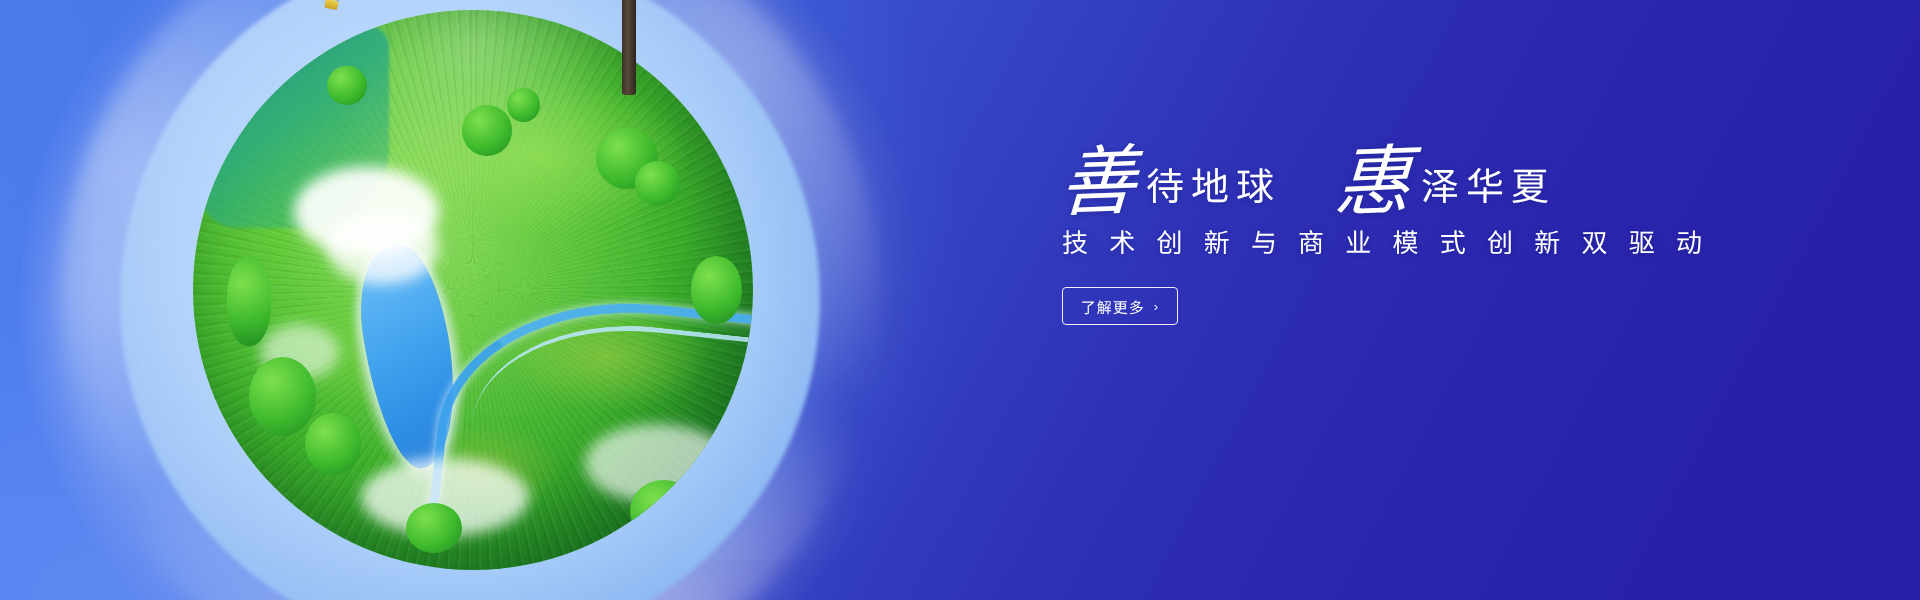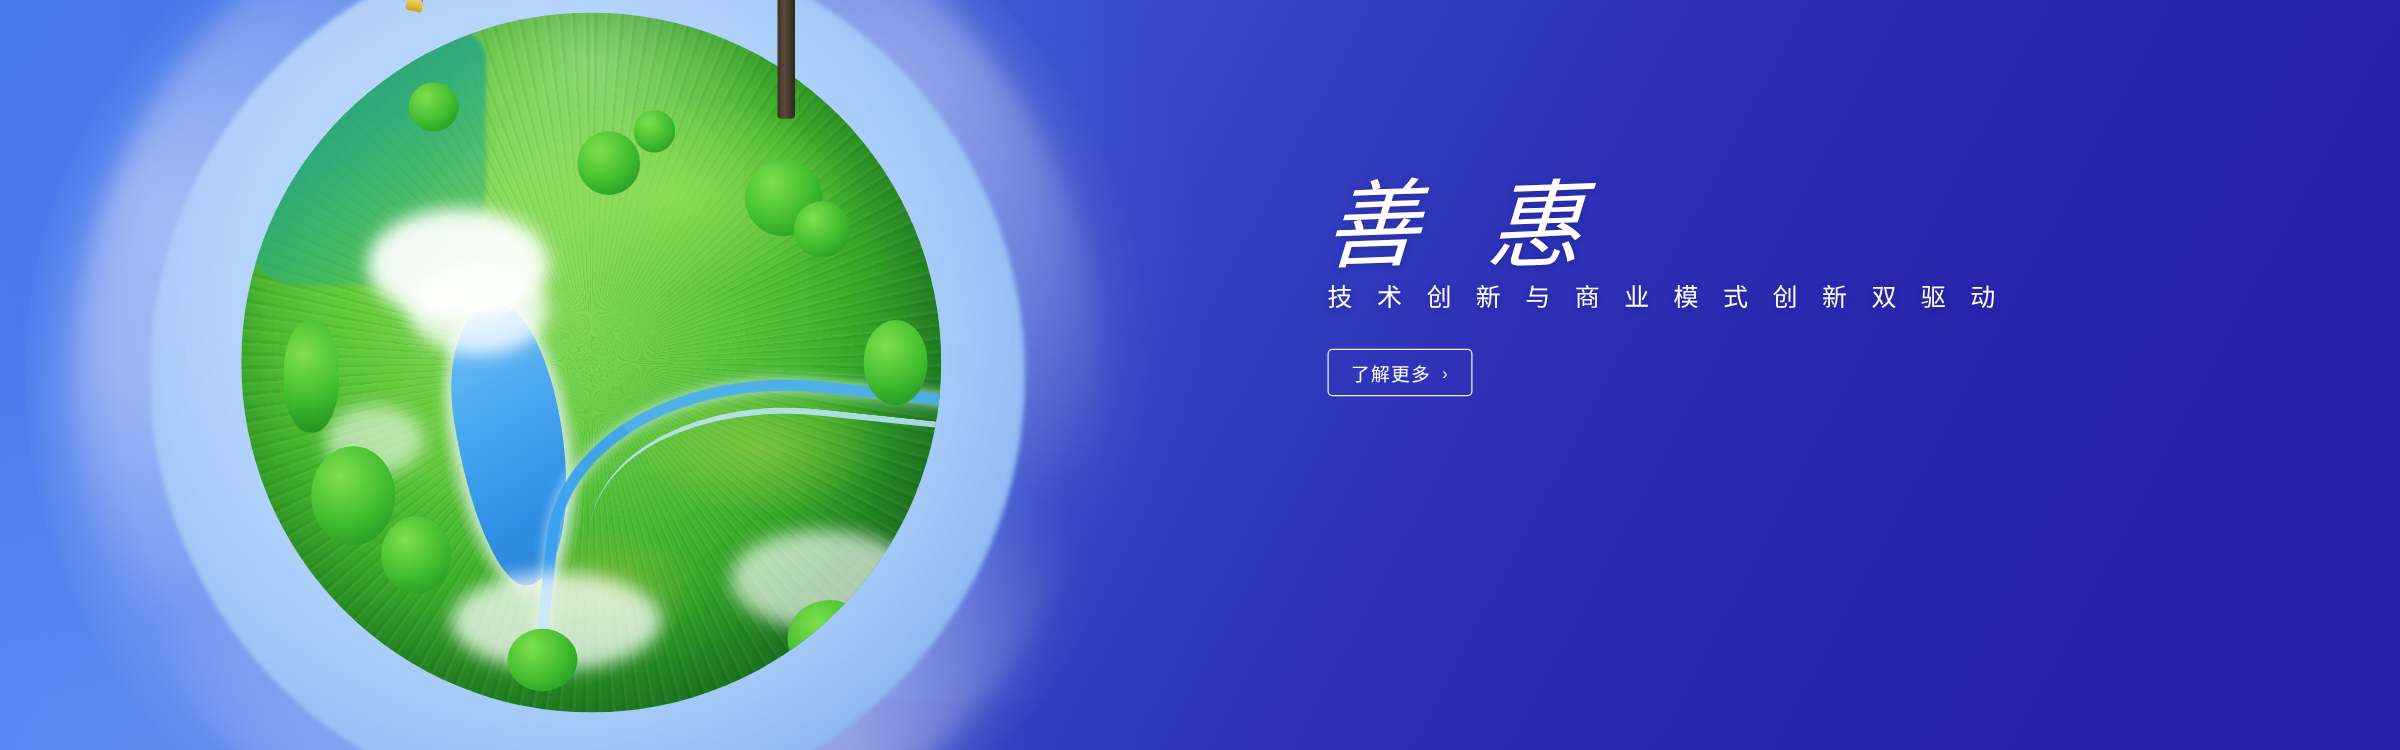--- a/index.html
+++ b/index.html
@@ -195,21 +195,21 @@
     transform:skewX(-5deg) rotate(-2deg);
     position:relative; top:6px;
   }
   .hl-small{
     font-family:"Liberation Serif","DejaVu Serif",serif;
     font-size:38px; font-weight:400; letter-spacing:7px;
     position:relative; top:-6px;
   }
   .hl-gap{ width:34px; }
   .subtitle{
-    font-size:20px; letter-spacing:7px; font-weight:400;
+    font-size:26px; letter-spacing:7px; font-weight:400;
     margin:10px 0 0 2px; line-height:1.35; white-space:nowrap;
   }
   .desc{
     font-size:17px; letter-spacing:.5px; font-weight:400;
     margin:16px 0 0 2px; line-height:1.5; white-space:nowrap;
     opacity:.97;
   }
   .cta{
     display:inline-flex; align-items:center; justify-content:center; gap:9px;
     margin:26px 0 0 2px;
@@ -275,22 +275,24 @@
       <div class="ropes"></div>
       <div class="basket"></div>
     </div>
 
   </div>
 
   <div class="content">
 
     <div class="headline">
       <span class="hl-big">善</span>
+      <span class="hl-small">待地球</span>
       <span class="hl-gap"></span>
       <span class="hl-big">惠</span>
+      <span class="hl-small">泽华夏</span>
     </div>
 
     <div class="subtitle">技 术 创 新 与 商 业 模 式 创 新 双 驱 动</div>
 
 
     <button class="cta">
       <span>了解更多</span>
       <span class="chev">›</span>
     </button>
 

